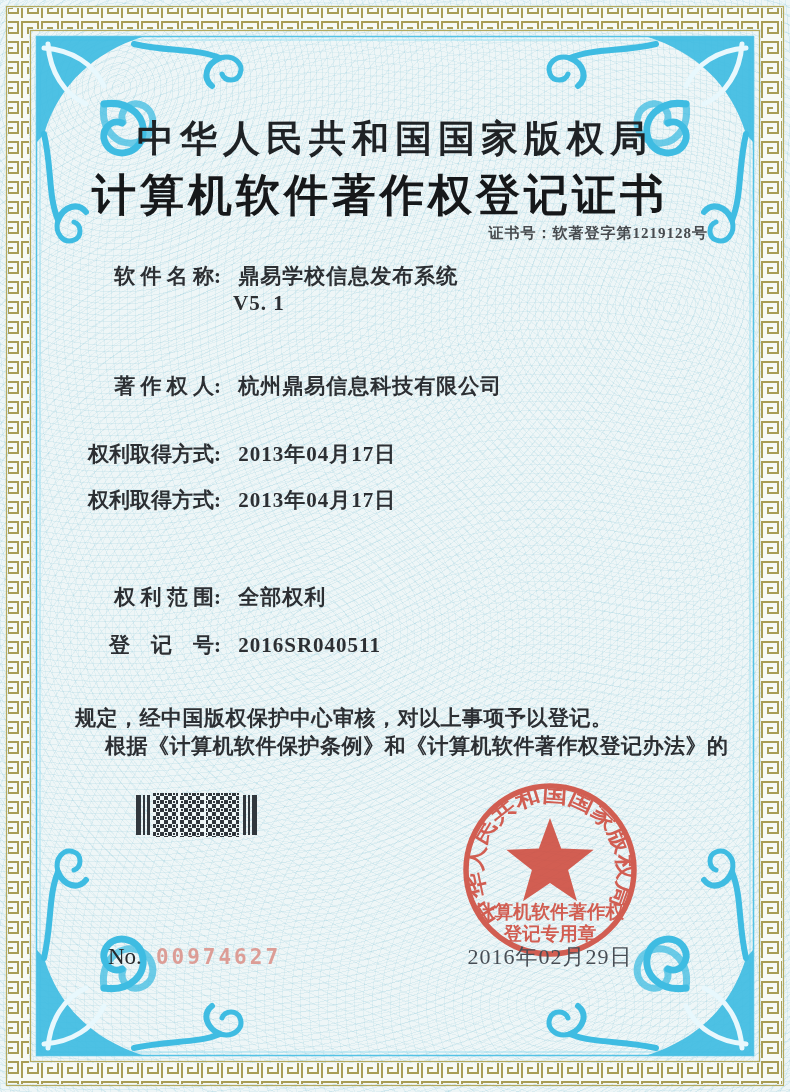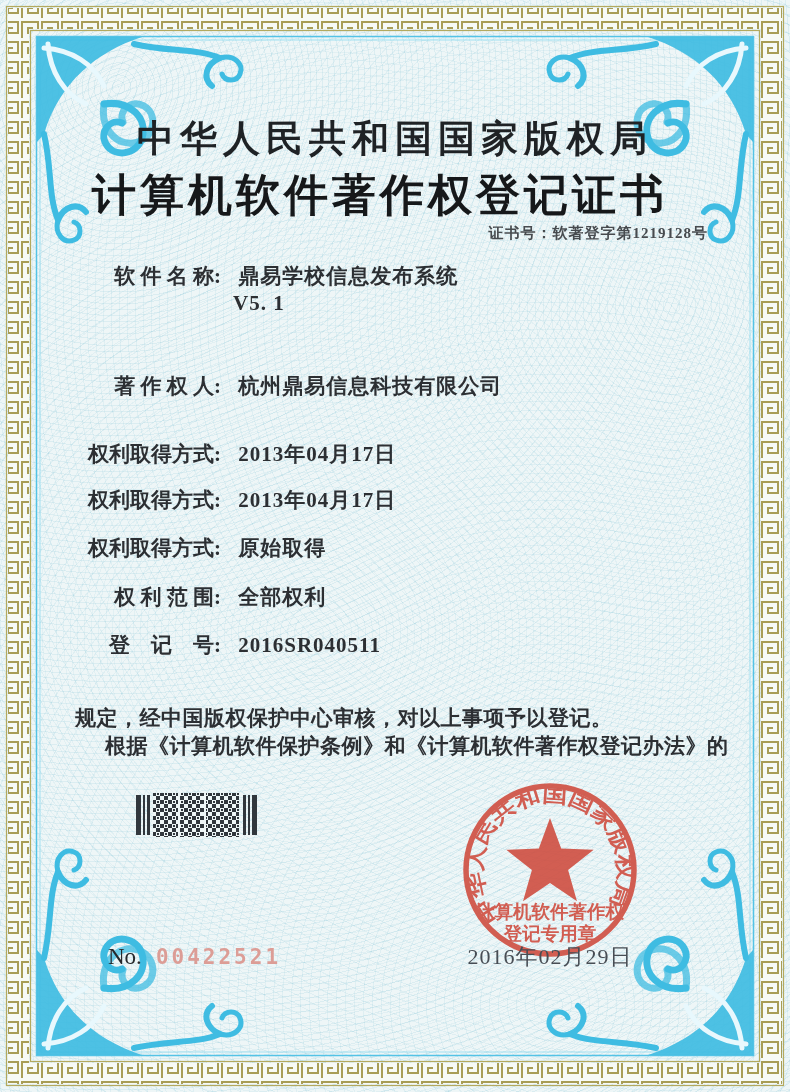--- a/index.html
+++ b/index.html
@@ -114,24 +114,20 @@
   <div class="row" style="top:440px">
     <span class="lab">权利取得方式:</span>
     <span class="val">2013年04月17日</span>
   </div>
 
   <div class="row" style="top:486px">
     <span class="lab">权利取得方式:</span>
     <span class="val">2013年04月17日</span>
   </div>
 
-  <div class="row" style="top:534px">
-    <span class="lab">权利取得方式:</span>
-    <span class="val">原始取得</span>
-  </div>
 
   <div class="row" style="top:583px">
     <span class="lab">权 利 范 围:</span>
     <span class="val">全部权利</span>
   </div>
 
   <div class="row" style="top:631px">
     <span class="lab">登　记　号:</span>
     <span class="val">2016SR040511</span>
   </div>
@@ -162,16 +158,16 @@
         <textPath href="#arcp" startOffset="2" textLength="300" lengthAdjust="spacingAndGlyphs">中华人民共和国国家版权局</textPath>
       </text>
       <text y="48" text-anchor="middle" font-size="18.5" font-weight="bold" fill="#cf4a3c" font-family="Liberation Serif, DejaVu Serif, serif">计算机软件著作权</text>
       <text y="70" text-anchor="middle" font-size="18.5" font-weight="bold" fill="#cf4a3c" font-family="Liberation Serif, DejaVu Serif, serif">登记专用章</text>
     </g>
   </svg>
 
   <div class="issue-date">2016年02月29日</div>
 
   <div class="serial">
-    <span>No.</span><span class="num">00422521</span>
+    <span>No.</span><span class="num">00974627</span>
   </div>
 
 </div>
 
 </body></html>

